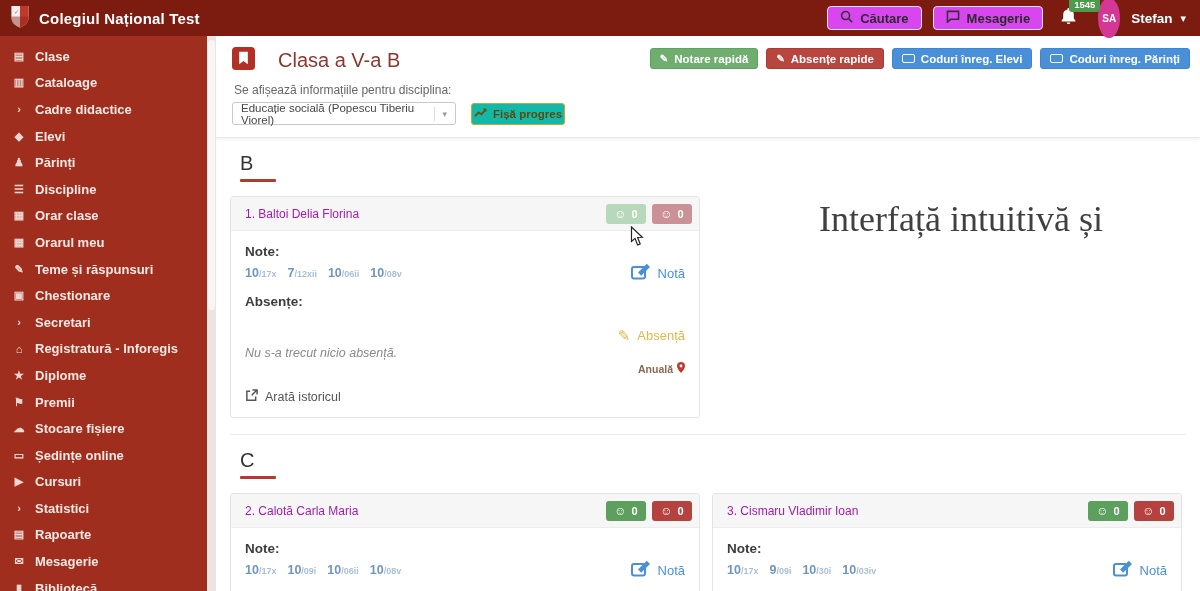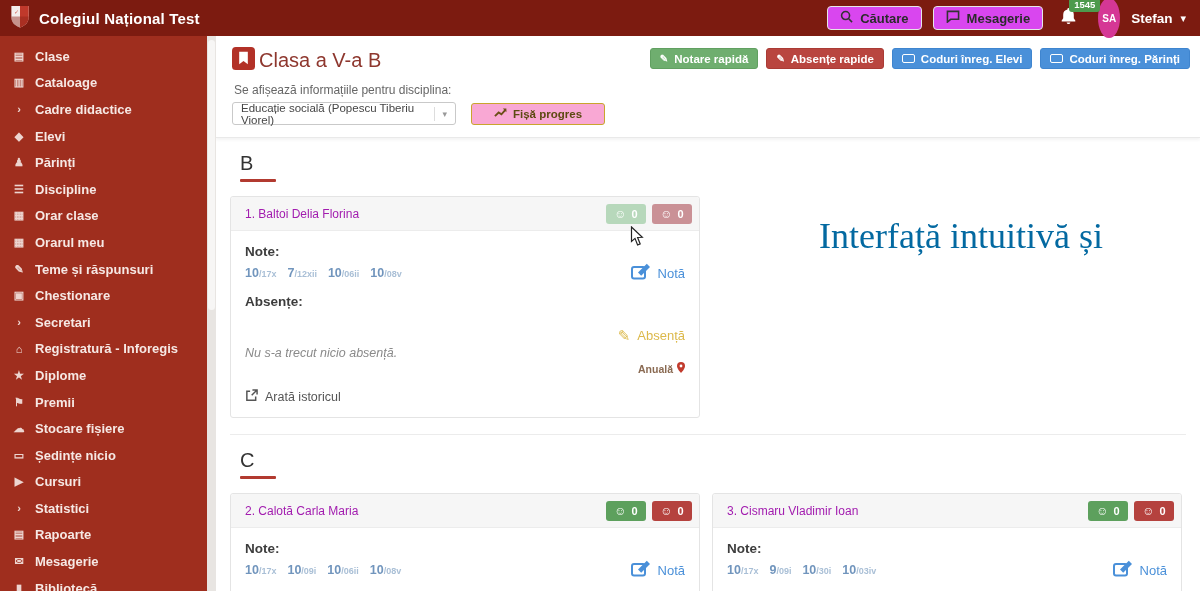--- a/index.html
+++ b/index.html
@@ -21,34 +21,34 @@
   
   .sidebar { position:absolute; top:36px; left:0; width:207px; bottom:0; background:#9f2e1e; padding-top:7px; z-index:20; }
   .nav-item { display:flex; align-items:center; gap:9px; padding:5.8px 12px; color:#f6e8e4; font-size:13px; font-weight:700; cursor:pointer; white-space:nowrap; }
   .nav-icon { width:14px; font-size:11px; opacity:.9; text-align:center; flex:none; }
   .scrollstrip { position:absolute; top:36px; left:207px; width:9px; bottom:0; background:#e8e5e2; z-index:21; }
   .scrollthumb { position:absolute; left:1px; top:4px; width:7px; height:270px; background:#f7f6f5; border-radius:4px; }
 
   
   .main { position:absolute; left:216px; top:36px; right:0; bottom:0; background:#fff; overflow:hidden; }
   .page-head { padding:11px 14px 12px 16px; border-bottom:1px solid #e9e9e9; box-shadow:0 2px 3px rgba(0,0,0,.05); position:relative; }
-  .title-row { display:flex; align-items:center; gap:4px; }
+  .title-row { display:flex; align-items:center; gap:23px; }
   .page-title { font-size:20px; color:#8e372e; font-weight:500; }
   .head-actions { position:absolute; right:10px; top:12px; display:flex; gap:8px; }
   .act-btn { height:21px; border-radius:3px; border:1px solid transparent; color:#fff; font-size:11.5px; font-weight:700; display:flex; align-items:center; gap:6px; padding:0 9px; cursor:pointer; font-family:"Liberation Sans",sans-serif; }
   .act-green { background:#6fae6f; border-color:#61a061; }
   .act-red { background:#b9453f; border-color:#aa3b35; }
   .act-blue { background:#4a90d9; border-color:#3f85cf; }
   .act-ico { font-size:10px; line-height:1; }
   .card-ico { width:13px; height:9px; border:1.4px solid #fff; border-radius:2px; display:inline-block; }
   .subtitle { font-size:12px; color:#666; margin:9px 0 5px 2px; }
   .select-row { display:flex; align-items:center; gap:15px; }
   .discipline-select { width:224px; height:23px; border:1px solid #c9c9c9; border-radius:3px; background:#fff; display:flex; align-items:center; font-size:11.5px; color:#454545; padding:0 6px 0 8px; cursor:pointer; }
   .sel-chev { margin-left:auto; color:#999; font-size:9px; border-left:1px solid #ddd; padding:2px 2px 2px 7px; }
-  .btn-progress { height:22px; background:#f9a8d4; border:1px solid #c9a52d; border-radius:3px; display:flex; align-items:center; gap:6px; font-size:11.5px; font-weight:700; color:#5d4a12; padding:0 22px; cursor:pointer; }
+  .btn-progress { height:22px; background:#14b8a6; border:1px solid #c9a52d; border-radius:3px; display:flex; align-items:center; gap:6px; font-size:11.5px; font-weight:700; color:#5d4a12; padding:0 2px; cursor:pointer; }
 
   .section { padding:0 14px; }
   .sec-letter { font-size:20px; color:#333; margin:14px 0 0 10px; font-weight:500; }
   .sec-underline { width:36px; height:3px; background:#b23a30; margin:4px 0 14px 10px; border-radius:1px; }
   .sec-divider { border-top:1px solid #ececec; margin-top:16px; }
 
   .cards-row { display:flex; gap:12px; align-items:flex-start; }
   .student-card { width:470px; border:1px solid #e4e4e4; border-radius:3px; background:#fff; flex:none; }
   .card-head { height:34px; background:#f6f6f6; border-bottom:1px solid #ececec; display:flex; align-items:center; padding:0 7px 0 14px; border-radius:3px 3px 0 0; }
   .student-name { font-size:12px; color:#a21caf; }
@@ -68,21 +68,21 @@
   .grade .gd { font-size:9px; color:#a9bfd6; font-weight:700; }
   .action { margin-left:auto; display:flex; align-items:center; gap:7px; font-size:13px; cursor:pointer; }
   .action-nota { color:#4a90d9; }
   .action-abs { color:#dcb94b; }
   .abs-pencil { font-size:15px; color:#dcb94b; }
   .italic-note { font-size:12.5px; color:#8a8a8a; font-style:italic;margin-top:35px; }
   .medii-val { font-size:10.5px; color:#8a6a52; font-weight:700; display:flex; align-items:center; gap:4px; margin:2px 0 0 3px;justify-content:flex-end; }
   .history { display:flex; align-items:center; gap:7px; font-size:12.5px; color:#555; margin-top:14px; cursor:pointer; }
 
   
-  .overlay-text { position:absolute; left:726px; top:213px; width:470px; text-align:center; font-family:"Liberation Serif",serif; font-size:36px; color:#0369a1; line-height:1.33; z-index:40; pointer-events:none; }
+  .overlay-text { position:absolute; left:726px; top:196px; width:470px; text-align:center; font-family:"Liberation Serif",serif; font-size:36px; color:#404040; line-height:1.33; z-index:40; pointer-events:none; }
   .cursor { position:absolute; left:630px; top:226px; z-index:50; pointer-events:none; }
 </style>
 </head>
 <body>
 
 <div class="topbar">
   <div class="brand">
     <span>
       <svg width="20" height="23" viewBox="0 0 20 24">
         <path d="M1 1h18v12c0 6-5.2 9.2-9 10.4C6.2 22.2 1 19 1 13z" fill="#f4efec"></path>
@@ -181,21 +181,21 @@
   <div class="nav-item">
       <span class="nav-icon">⚑</span>
       <span>Premii</span>
     </div>
   <div class="nav-item">
       <span class="nav-icon">☁</span>
       <span>Stocare fișiere</span>
     </div>
   <div class="nav-item">
       <span class="nav-icon">▭</span>
-      <span>Ședințe nicio</span>
+      <span>Ședințe online</span>
     </div>
   <div class="nav-item">
       <span class="nav-icon">▶</span>
       <span>Cursuri</span>
     </div>
   <div class="nav-item">
       <span class="nav-icon">›</span>
       <span>Statistici</span>
     </div>
   <div class="nav-item">

